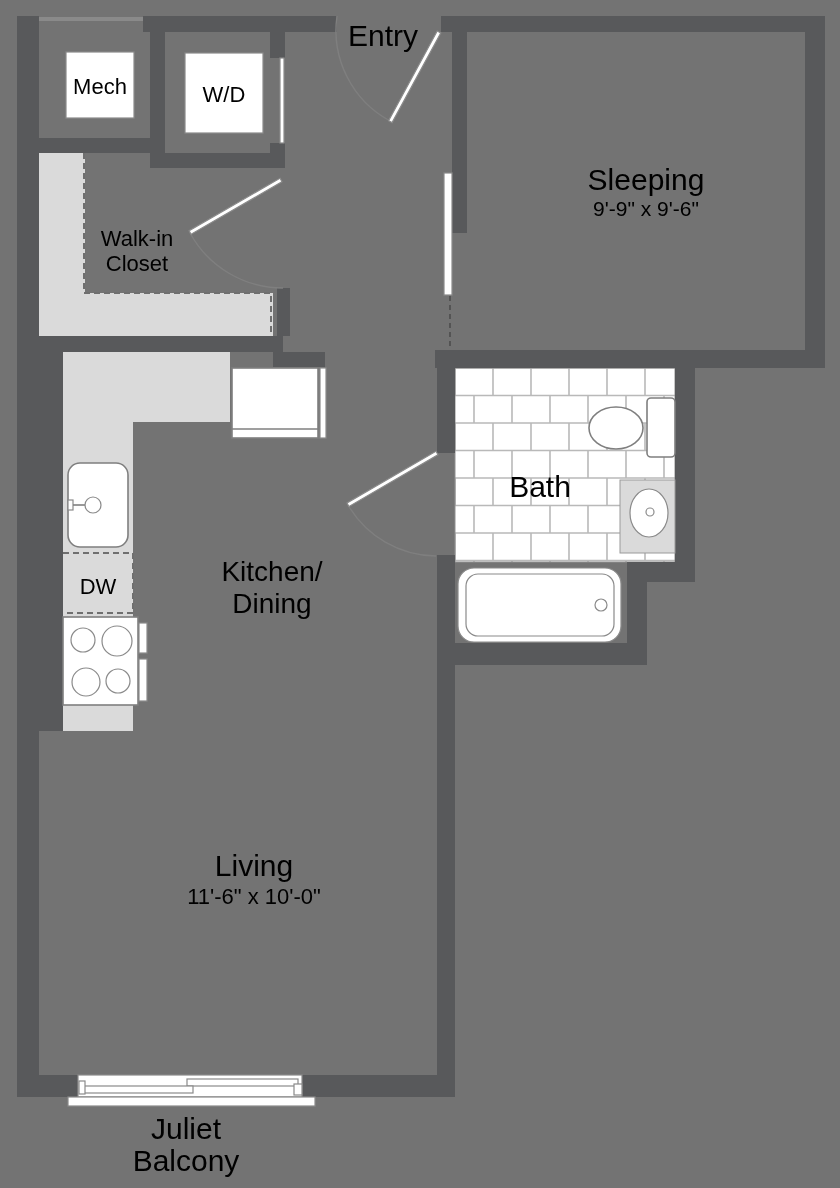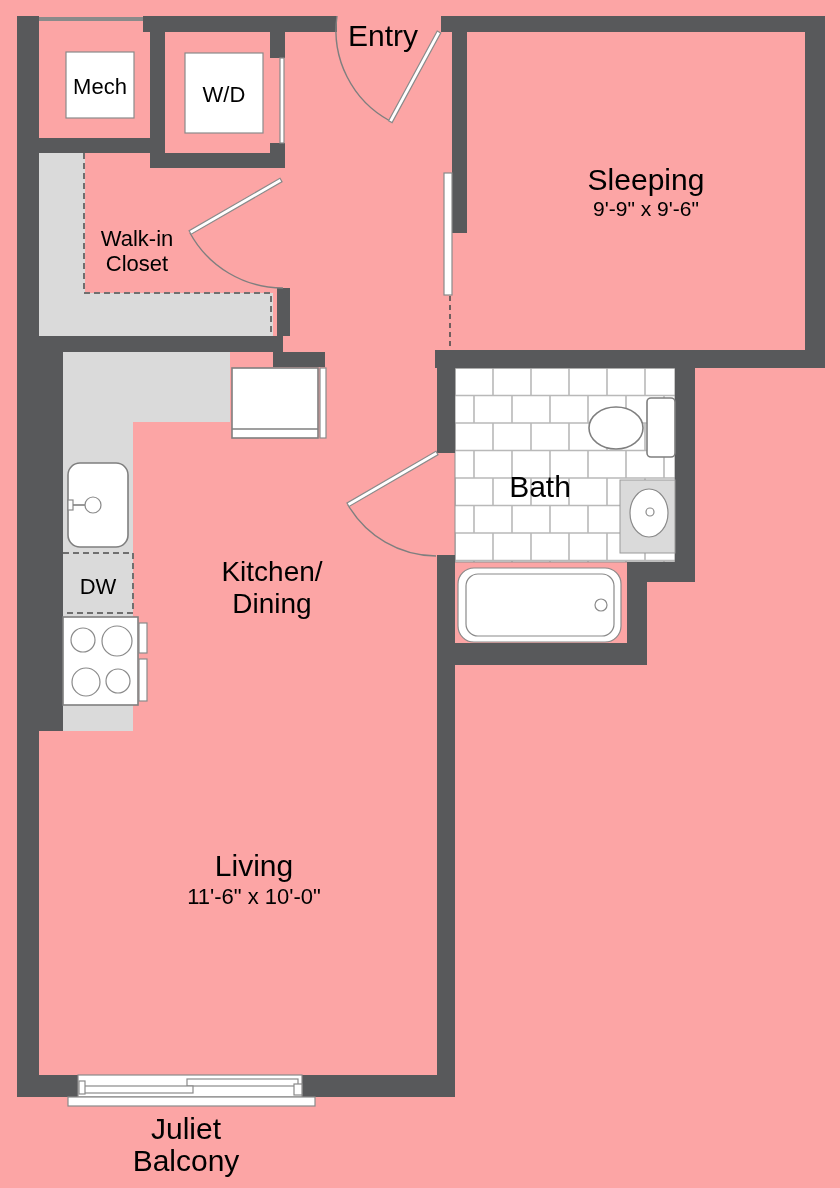--- a/index.html
+++ b/index.html
@@ -1,16 +1,16 @@
 <!DOCTYPE html>
 <html><head>
 <meta charset="utf-8">
 <style>
   html,body{margin:0;padding:0;background:#ffffff;}
-  .page{width:840px;height:1188px;position:relative;background:#fca5a5;overflow:hidden;}
+  .page{width:840px;height:1188px;position:relative;background:#737373;overflow:hidden;}
   svg{display:block;}
   .wall{fill:#58595B;stroke:none;}
   .shelf{fill:#DADADA;stroke:none;}
   .counter{fill:#DADADA;stroke:none;}
   .fix{fill:#ffffff;stroke:#7f7f7f;stroke-width:1.6;}
   .fixthin{fill:#ffffff;stroke:#8a8a8a;stroke-width:1.2;}
   .edge{fill:none;stroke:#7f7f7f;stroke-width:1.6;}
   .dash{fill:none;stroke:#6f6f6f;stroke-width:2;stroke-dasharray:6 4;}
   .dashthin{fill:none;stroke:#4d4d4d;stroke-width:1.6;stroke-dasharray:5 4;}
   .arc{fill:none;stroke:#7f7f7f;stroke-width:1.4;}

